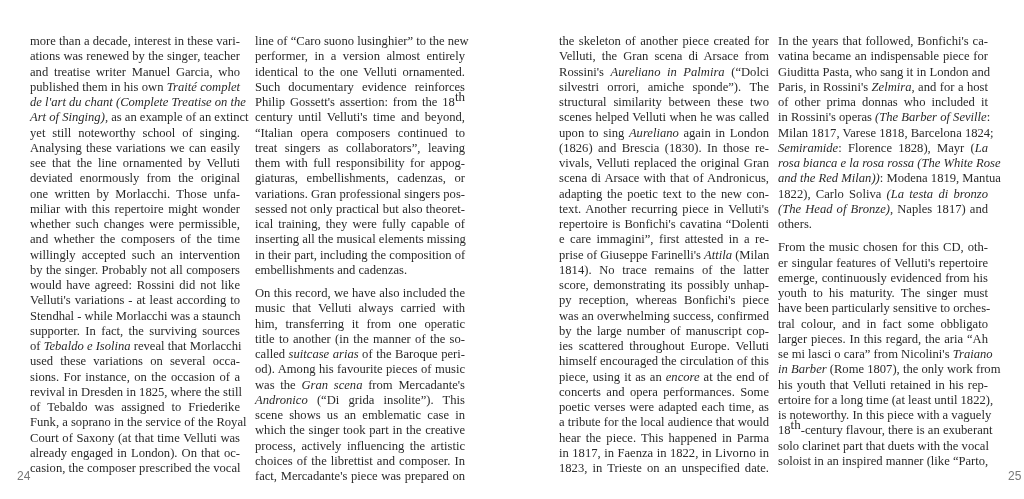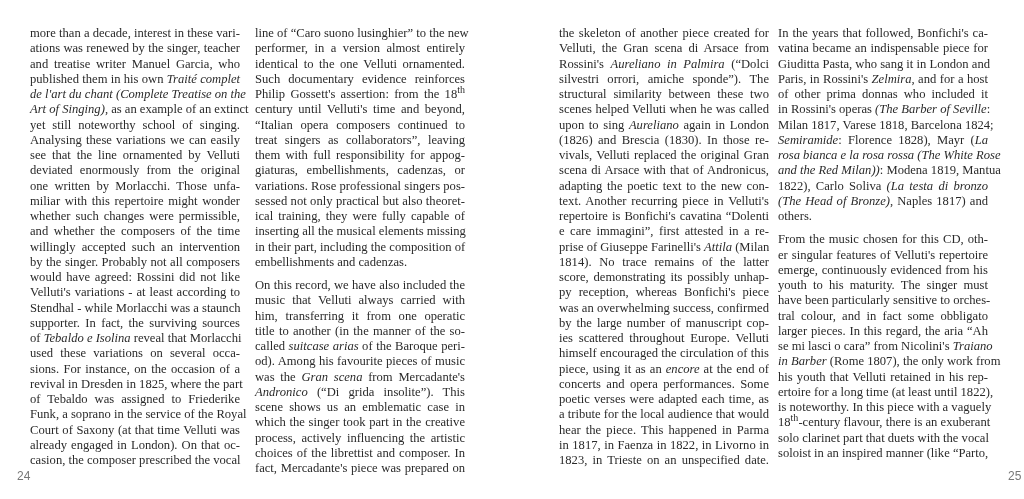--- a/index.html
+++ b/index.html
@@ -3,33 +3,33 @@
 <meta charset="utf-8">
 <style>
   html, body { margin: 0; padding: 0; background: #ffffff; }
   body { width: 1024px; height: 499px; position: relative; overflow: hidden;
          font-family: "Liberation Serif", "DejaVu Serif", serif; color: #2a2a2a; }
   .page { position: absolute; top: 0; width: 512px; height: 499px; }
   .page.left { left: 0; }
   .page.right { left: 512px; }
   .col { position: absolute; top: 26px; width: 210px; font-size: 12.6px; line-height: 15.25px;
          text-align: justify; hyphens: manual; }
-  .col p { margin: 0 0 8px 0; }
+  .col p { margin: 8px 0 8px 0; }
   .col .line { display: block; text-align: justify; text-align-last: justify; white-space: nowrap; height: 15.25px; }
   .col .line.last { text-align-last: left; }
   .page.left .c1 { left: 30px; }
   .page.left .c2 { left: 255px; }
   .page.right .c1 { left: 47px; }
   .page.right .c2 { left: 266px; font-family: Liberation Serif, serif; }
   .pnum { position: absolute; top: 469px; font-family: "Liberation Sans", "DejaVu Sans", sans-serif;
           font-size: 12px; color: #777; }
   .page.left .pnum { left: 17px; }
   .page.right .pnum { left: 496px; }
   i { font-style: italic; }
-  sup { font-size: 10px; line-height: 0; vertical-align: 5px; }
+  sup { font-size: 13px; line-height: 0; vertical-align: 5px; }
 </style>
 </head>
 <body>
 
 <div class="page left">
   <div class="col c1">
     <p>
         <span class="line">more than a decade, interest in these vari-</span>
         <span class="line">ations was renewed by the singer, teacher</span>
         <span class="line">and treatise writer Manuel Garcia, who</span>
@@ -46,41 +46,41 @@
         <span class="line">and whether the composers of the time</span>
         <span class="line">willingly accepted such an intervention</span>
         <span class="line">by the singer. Probably not all composers</span>
         <span class="line">would have agreed: Rossini did not like</span>
         <span class="line">Velluti's variations - at least according to</span>
         <span class="line">Stendhal - while Morlacchi was a staunch</span>
         <span class="line">supporter. In fact, the surviving sources</span>
         <span class="line">of <i>Tebaldo e Isolina</i> reveal that Morlacchi</span>
         <span class="line">used these variations on several occa-</span>
         <span class="line">sions. For instance, on the occasion of a</span>
-        <span class="line">revival in Dresden in 1825, where the part</span>
+        <span class="line">revival in Dresden in 1825, where the still</span>
         <span class="line">of Tebaldo was assigned to Friederike</span>
         <span class="line">Funk, a soprano in the service of the Royal</span>
         <span class="line">Court of Saxony (at that time Velluti was</span>
         <span class="line">already engaged in London). On that oc-</span>
         <span class="line">casion, the composer prescribed the vocal</span>
       </p>
   </div>
   <div class="col c2">
     <p>
         <span class="line">line of “Caro suono lusinghier” to the new</span>
         <span class="line">performer, in a version almost entirely</span>
         <span class="line">identical to the one Velluti ornamented.</span>
         <span class="line">Such documentary evidence reinforces</span>
         <span class="line">Philip Gossett's assertion: from the 18<sup>th</sup></span>
         <span class="line">century until Velluti's time and beyond,</span>
         <span class="line">“Italian opera composers continued to</span>
         <span class="line">treat singers as collaborators”, leaving</span>
         <span class="line">them with full responsibility for appog-</span>
         <span class="line">giaturas, embellishments, cadenzas, or</span>
-        <span class="line">variations. Rose professional singers pos-</span>
+        <span class="line">variations. Gran professional singers pos-</span>
         <span class="line">sessed not only practical but also theoret-</span>
         <span class="line">ical training, they were fully capable of</span>
         <span class="line">inserting all the musical elements missing</span>
         <span class="line">in their part, including the composition of</span>
         <span class="line last">embellishments and cadenzas.</span>
       </p>
     <p>
         <span class="line">On this record, we have also included the</span>
         <span class="line">music that Velluti always carried with</span>
         <span class="line">him, transferring it from one operatic</span>

